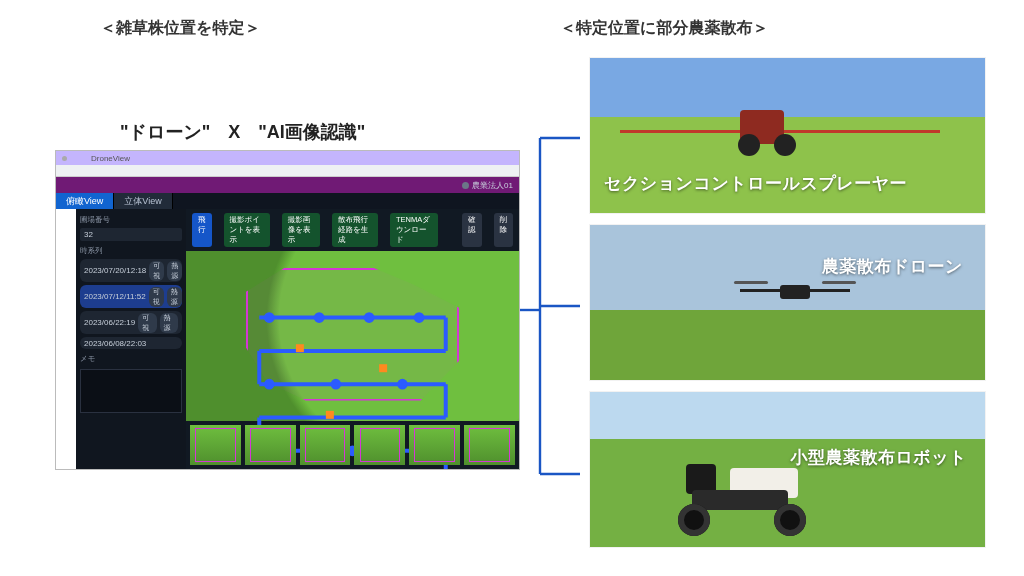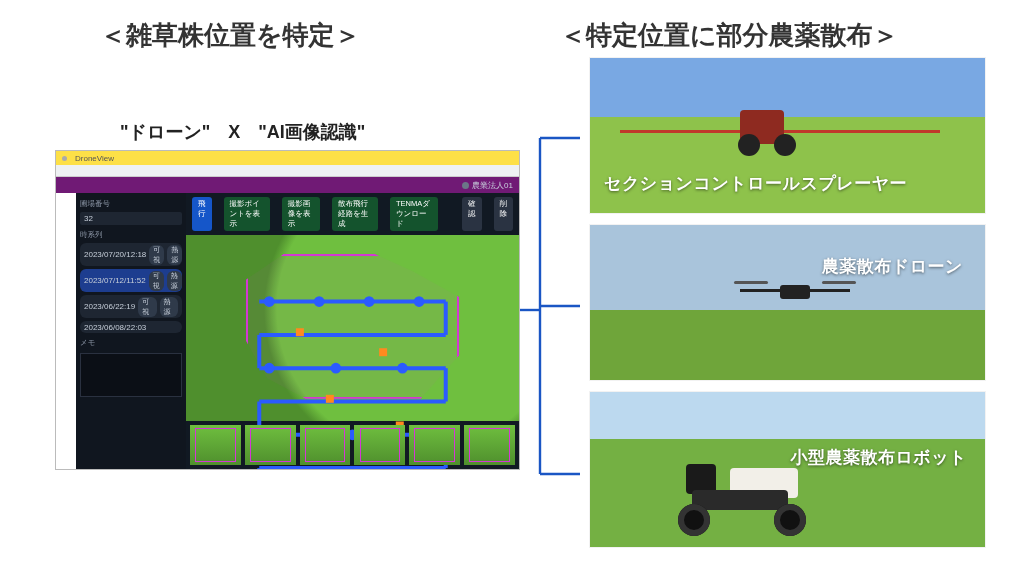--- a/index.html
+++ b/index.html
@@ -4,38 +4,38 @@
 <style>
   * { margin: 0; padding: 0; box-sizing: border-box; }
   body {
     width: 1024px; height: 576px;
     background: #fff;
     font-family: "Hiragino Kaku Gothic Pro","Meiryo",sans-serif;
     position: relative; overflow: hidden;
   }
   .heading {
     position: absolute;
-    font-size: 26px; font-weight: 600; color: #333;
+    font-size: 16px; font-weight: 600; color: #333;
   }
   #hd-left  { left: 100px; top: 18px; }
   #hd-right { left: 560px; top: 18px; }
   .subheading {
     position: absolute; left: 120px; top: 120px;
     font-size: 18px; font-weight: 600; color: #222;
   }
 
   
   .app {
     position: absolute; left: 55px; top: 150px;
     width: 465px; height: 320px;
     border: 1px solid #bbb; background: #fff;
     display: flex; flex-direction: column;
     font-size: 9px; overflow: hidden;
   }
-  .chrome-tabs { height: 14px; background: #fde047; display: flex; align-items: center; padding-left: 6px; gap: 4px; }
+  .chrome-tabs { height: 14px; background: #c4b5fd; display: flex; align-items: center; padding-left: 6px; gap: 20px; }
   .chrome-dot { width: 5px; height: 5px; border-radius: 50%; background:#aaa; }
   .chrome-addr { height: 12px; background:#eef1f3; border-bottom:1px solid #ccc; }
   .app-strip { height: 16px; background:#701a75; display:flex; align-items:center; color:#c9d2de; padding:0 6px; justify-content:space-between; }
   .app-strip .user { display:flex; align-items:center; gap:3px; font-size:8px; }
   .avatar-dot{ width:7px;height:7px;border-radius:50%;background:#6b7788;}
   .view-tabs { display:flex; height:16px; background:#0f1520; }
   .view-tab { padding:2px 10px; color:#b7c2d2; font-size:9px; background:#212b39; border-right:1px solid #000;}
   .view-tab.active{ background:#1164d0; color:#fff; }
 
   .app-body { flex:1; display:flex; background:#18202c;margin-left:20px; }
@@ -147,20 +147,24 @@
     <span class="chrome-dot"></span>
     <span style="font-size:8px;color:#555;margin-left:4px;">DroneView</span>
   </div>
   <div class="chrome-addr"></div>
   <div class="app-strip">
     <span></span>
     <span class="user">
       <span class="avatar-dot"></span>
       <span>農業法人01</span>
     </span>
+  </div>
+  <div class="view-tabs">
+    <div class="view-tab active">俯瞰View</div>
+    <div class="view-tab">立体View</div>
   </div>
   <div class="app-body">
     <div class="sidebar">
       <div class="sb-label">圃場番号</div>
       <div class="sb-value">32</div>
       <div class="sb-label">時系列</div>
 
       <div class="sb-row">
         <span>2023/07/20/12:18</span>
         <span class="pill">可視</span>

